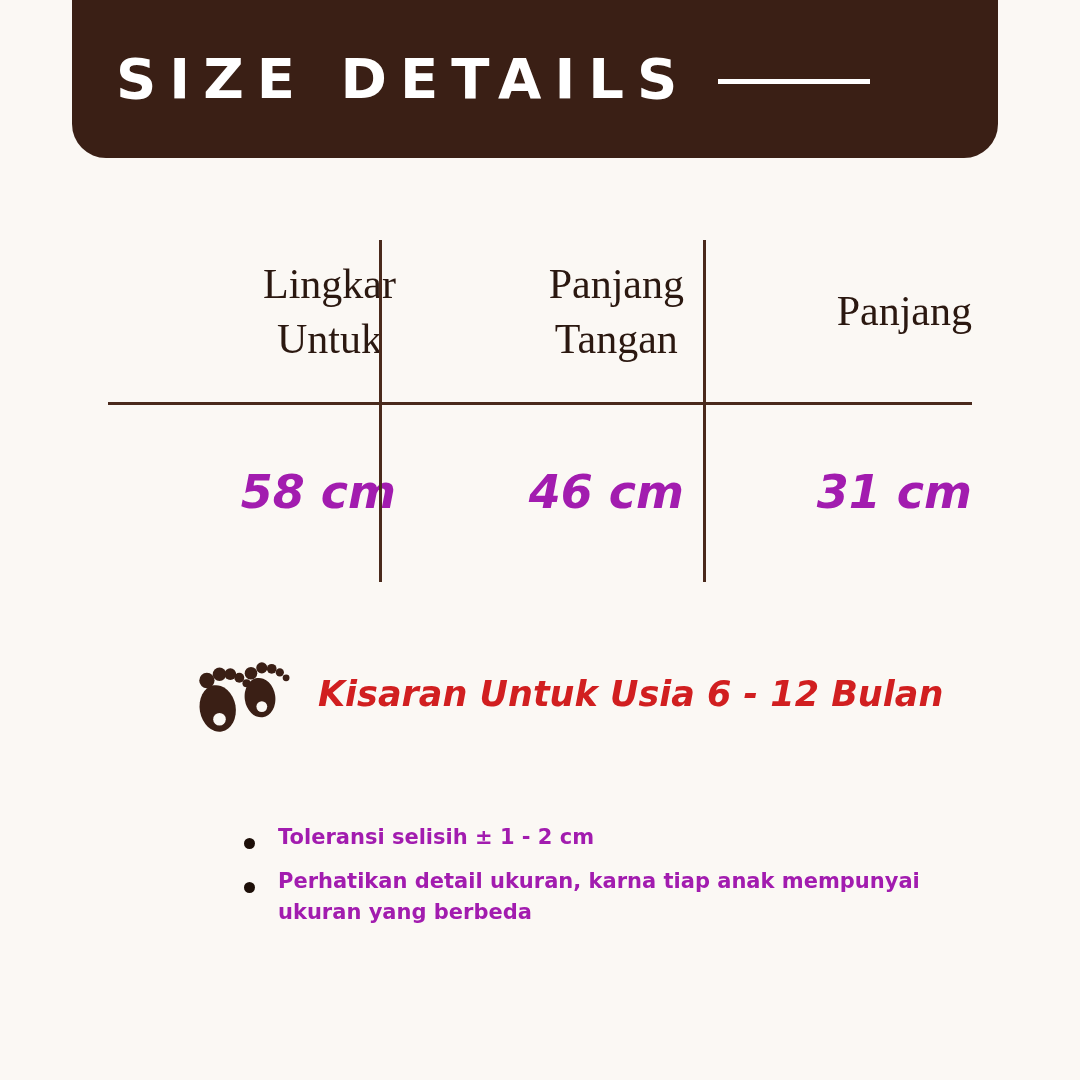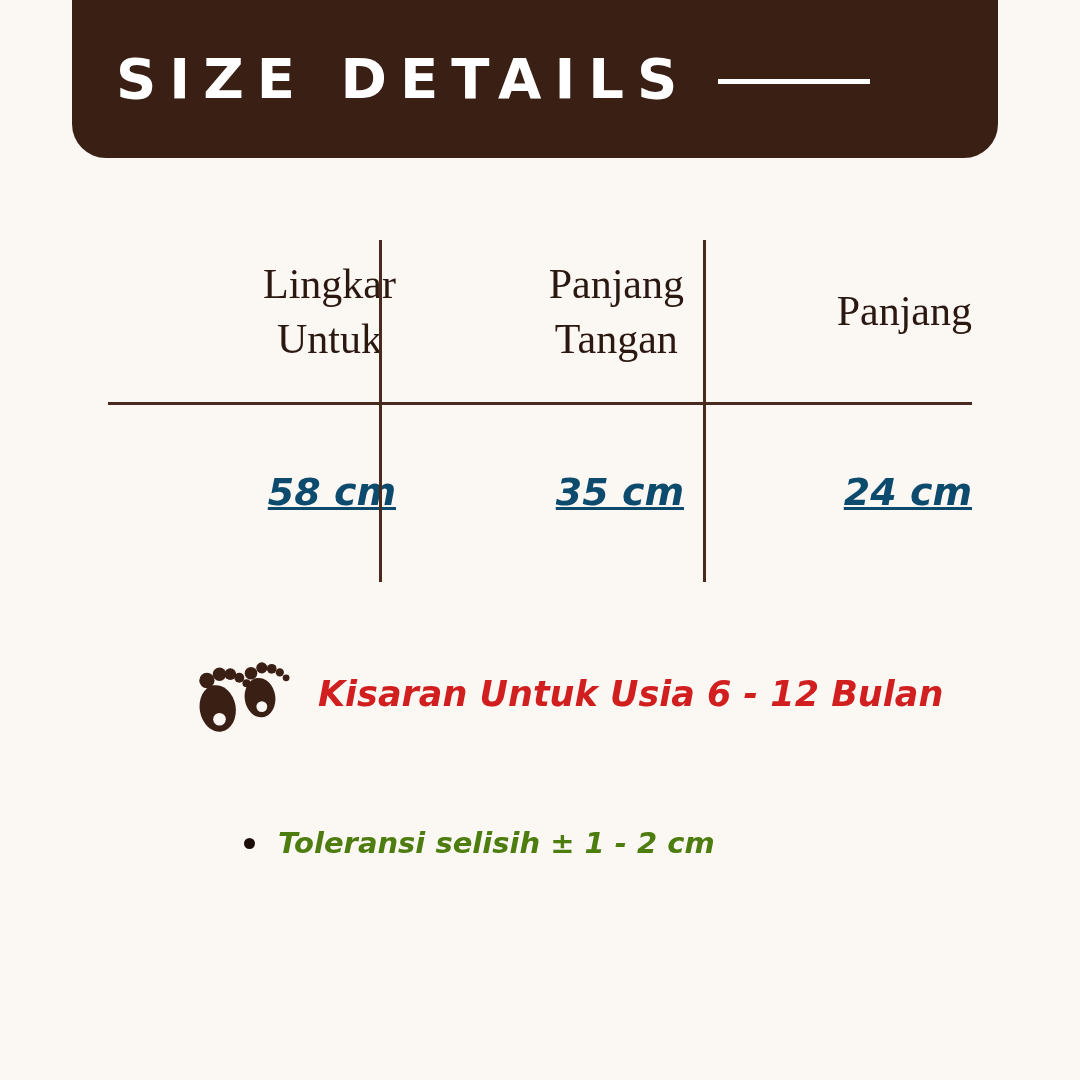--- a/index.html
+++ b/index.html
@@ -82,23 +82,22 @@
     font-family: "Liberation Serif", serif;
     font-size: 42px;
     color: #2b1810;
     line-height: 1.32;
     font-weight: 400;
   }
   .body-cell {
     font-family: "DejaVu Sans", sans-serif;
     font-style: italic;
     font-weight: bold;
-    font-size: 38px;
-    color: #0c4a6e;
-    text-decoration: underline;
+    font-size: 46px;
+    color: #a21caf;
   }
   .vline {
     position: absolute;
     top: 18px;
     width: 3px;
     height: 342px;
     background: #4a2a1c;
   }
   .vline.v1 { left: 271px; }
   .vline.v2 { left: 595px; }
@@ -143,24 +142,23 @@
     margin: 0;
     padding: 0;
     list-style: none;
   }
   .note-item {
     position: relative;
     padding-left: 42px;
     margin-bottom: 14px;
     font-family: "DejaVu Sans", sans-serif;
     font-weight: bold;
-    font-size: 29px;
-    color: #4d7c0f;
+    font-size: 21px;
+    color: #a21caf;
     line-height: 1.45;
-    font-style: italic;
   }
   .note-item::before {
     content: "";
     position: absolute;
     left: 8px;
     top: 16px;
     width: 11px;
     height: 11px;
     border-radius: 50%;
     background: #1d0f08;
@@ -191,22 +189,22 @@
         </span>
       </div>
       <div class="cell head-cell">
         <span>
           <span>Panjang</span><br>
         </span>
       </div>
     </div>
     <div class="table-body">
       <div class="cell body-cell">58 cm</div>
-      <div class="cell body-cell">35 cm</div>
-      <div class="cell body-cell">24 cm</div>
+      <div class="cell body-cell">46 cm</div>
+      <div class="cell body-cell">31 cm</div>
     </div>
     <div class="hline"></div>
     <div class="vline v1"></div>
     <div class="vline v2"></div>
   </div>
 
   <div class="age-row">
     <svg class="feet-icon" viewBox="0 0 120 120">
       <g fill="#3a1f15">
 
@@ -225,15 +223,16 @@
         <circle cx="102" cy="36" r="4.6"></circle>
         <circle cx="109" cy="42" r="3.8"></circle>
         <circle cx="82" cy="74" r="6" fill="#fbf8f4"></circle>
       </g>
     </svg>
     <div class="age-text">Kisaran Untuk Usia 6 - 12 Bulan</div>
   </div>
 
   <ul class="notes">
     <li class="note-item">Toleransi selisih ± 1 - 2 cm</li>
+    <li class="note-item">Perhatikan detail ukuran, karna tiap anak mempunyai ukuran yang berbeda</li>
   </ul>
 
 </div>
 
 </body></html>

